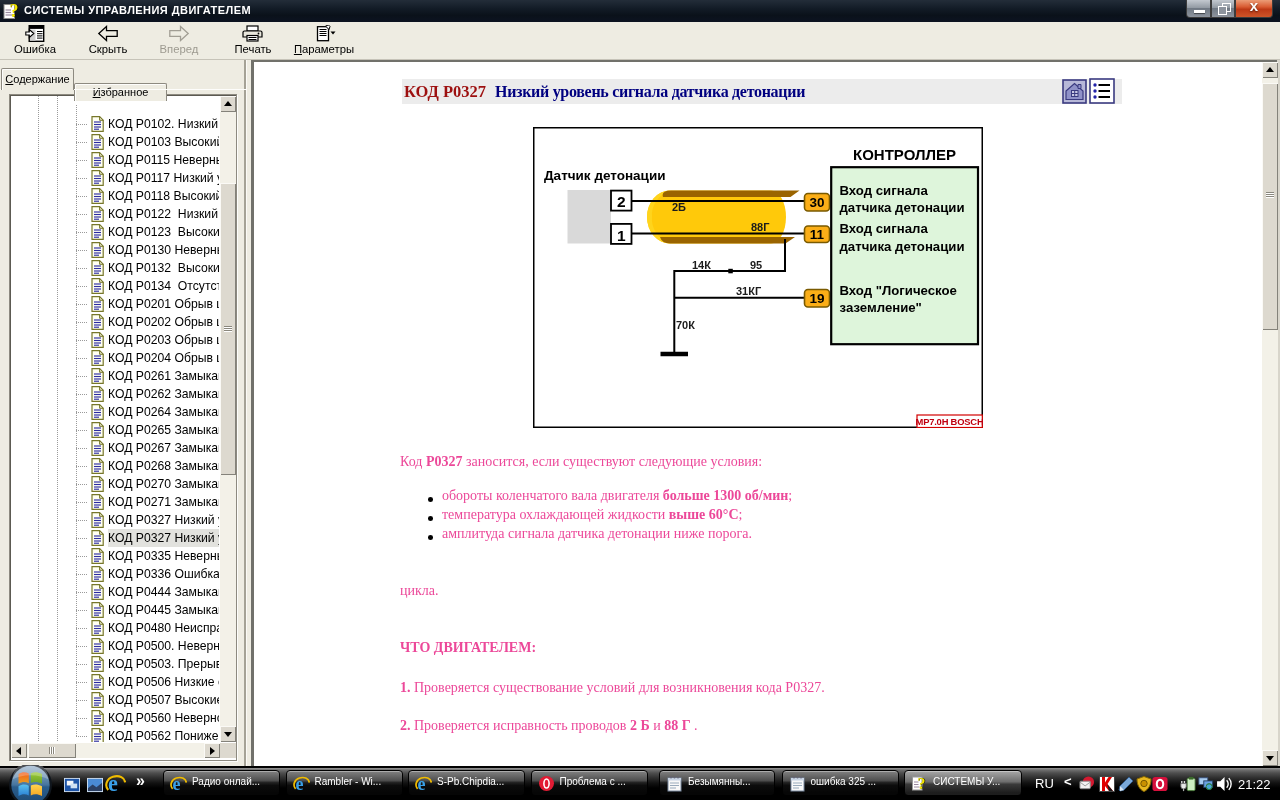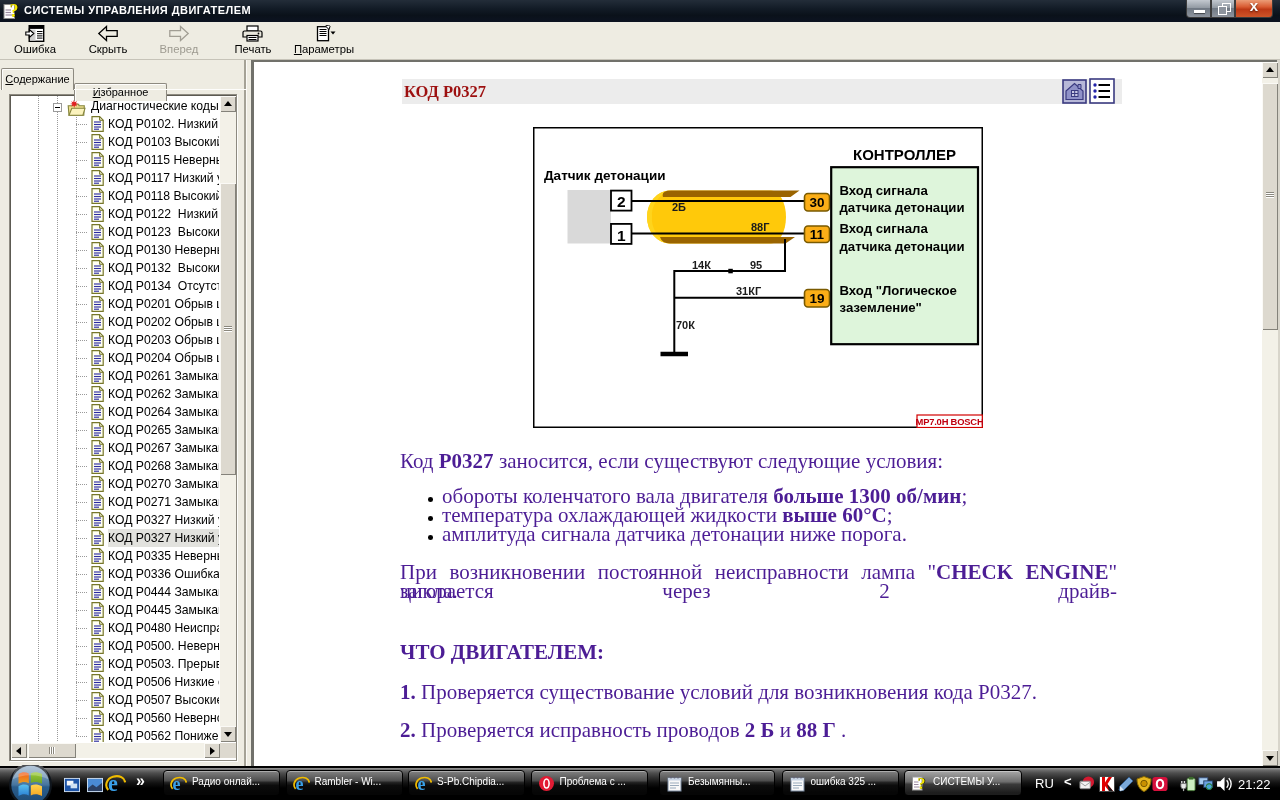--- a/index.html
+++ b/index.html
@@ -41,21 +41,21 @@
 .trow svg{position:absolute;left:80px;top:1px}
 .trow .tlabel{position:absolute;left:97px;top:0}
 .trow .sel{background:#e2e2de}
 
 .sb{background:#f3f1e8}
 .sbtn{position:absolute;background:#ddd9cf;box-shadow:inset 1px 1px 0 #fbfaf6,inset -1px -1px 0 #84827a}
 .arr{position:absolute;width:0;height:0}
 .thumbgrip::after{content:"";position:absolute;left:4px;right:4px;top:50%;margin-top:-3px;height:6px;background-image:repeating-linear-gradient(to bottom,#8a877d 0 1px,#fff 1px 2px)}
 .tg2::after{margin-top:-15px !important}.thumbgripH::after{content:"";position:absolute;top:4px;bottom:4px;left:50%;margin-left:-3px;width:6px;background-image:repeating-linear-gradient(to right,#8a877d 0 1px,#fff 1px 2px)}
 
-.serif{font-family:"Liberation Serif",serif;font-size:21px;color:#4c1d95}
+.serif{font-family:"Liberation Serif",serif;font-size:14px;color:#ec4899}
 #hstrip{left:148px;top:17px;width:720px;height:25px;background:#ececec}
 #htitle1{left:150px;top:17px;height:25px;line-height:25px;font-family:"Liberation Serif",serif;font-weight:bold;font-size:16.5px;color:#9d1010}
 #htitle2{left:241px;top:17px;letter-spacing:-0.3px;height:25px;line-height:25px;font-family:"Liberation Serif",serif;font-weight:bold;font-size:16px;color:#000080}
 
 #taskbar{left:0;top:768px;width:1280px;height:32px;background:linear-gradient(#989898 0,#6e6e6e 2px,#4e4e4e 5px,#2e2e2e 10px,#121212 15px,#000 20px)}
 .task{position:absolute;top:2px;height:26px;border-radius:4px;border:1px solid #000;background:linear-gradient(#828282,#4e4e4e 40%,#232323 48%,#0c0c0c 60%,#060606 90%);box-shadow:inset 0 1px 0 rgba(255,255,255,.35);color:#fff;font-size:10px;overflow:hidden;white-space:nowrap}
 .task .ticon{position:absolute;left:6px;top:4px;width:17px;height:17px}
 .task .ttext{position:absolute;left:28px;top:5px}
 .task-active{background:linear-gradient(#a8a8a8,#6d6d6d 45%,#3a3a3a 55%,#1d1d1d 90%)}
 .trayicon{position:absolute;top:8px;width:16px;height:16px}
@@ -141,20 +141,21 @@
   <div id="mainarea" class="abs">
     <div id="ctop" class="abs"></div>
     <div class="abs" style="left:244px;top:0;width:1.5px;height:706px;background:#a5a296"></div>
     <div class="abs" style="left:245.5px;top:0;width:1.5px;height:706px;background:#fbfaf6"></div>
     <div id="cleft" class="abs"></div>
     <div id="wright" class="abs"></div>
 
     <div id="content" class="abs">
       <div id="hstrip" class="abs"></div>
       <div id="htitle1" class="abs">КОД P0327</div>
+      <div id="htitle2" class="abs">Низкий уровень сигнала датчика детонации</div>
 
       <svg class="abs" style="left:808px;top:17px" width="25" height="25" viewBox="0 0 25 25">
         <rect x="1" y="1" width="23" height="23" fill="#b7b8d8" stroke="#3a3a80" stroke-width="1.6"></rect>
         <path d="M4,12 L12.5,4.5 L21,12 V20.5 H4 Z" fill="#8f91c8" stroke="#3a3a80" stroke-width="1.2"></path>
         <path d="M16,5.5 h3 v4 h-3 z" fill="#8f91c8" stroke="#3a3a80" stroke-width="1"></path>
         <rect x="9.5" y="11.5" width="6.5" height="6" fill="#c8c9e4" stroke="#3a3a80" stroke-width="1"></rect>
         <line x1="12.7" y1="11.5" x2="12.7" y2="17.5" stroke="#3a3a80"></line>
           <line x1="9.5" y1="14.5" x2="16" y2="14.5" stroke="#3a3a80"></line>
       </svg>
       <svg class="abs" style="left:835px;top:16px" width="26" height="26" viewBox="0 0 26 26">
@@ -226,21 +227,20 @@
         <text x="416.5" y="297.5" font-size="9.4" font-weight="bold" fill="#c00010" text-anchor="middle" letter-spacing="-0.2">MP7.0H BOSCH</text>
       </svg>
       </div>
 
       <div class="abs serif" style="left:146px;top:390px;width:720px;line-height:19px">Код <b>P0327</b> заносится, если существуют следующие условия:</div>
       <div class="abs serif" style="left:188px;top:425px;width:700px;line-height:18.8px">
         <div><span class="abs" style="left:-14px;top:10px;width:5px;height:4.5px;border-radius:50%;background:#000"></span>обороты коленчатого вала двигателя <b>больше 1300 об/мин</b>;</div>
         <div><span class="abs" style="left:-14px;top:29px;width:5px;height:4.5px;border-radius:50%;background:#000"></span>температура охлаждающей жидкости <b>выше 60°С</b>;</div>
         <div><span class="abs" style="left:-14px;top:48px;width:5px;height:4.5px;border-radius:50%;background:#000"></span>амплитуда сигнала датчика детонации ниже порога.</div>
       </div>
-      <div class="abs serif" style="left:146px;top:501px;width:717px;line-height:18.5px;text-align:justify;text-align-last:justify">При возникновении постоянной неисправности лампа "<b>CHECK&nbsp;ENGINE</b>" загорается через 2 драйв-</div>
       <div class="abs serif" style="left:146px;top:520px;width:717px;line-height:18.5px">цикла.</div>
       <div class="abs serif" style="left:146px;top:578px;font-weight:bold">ЧТО ДВИГАТЕЛЕМ:</div>
       <div class="abs serif" style="left:146px;top:617.5px"><b>1.</b> Проверяется существование условий для возникновения кода P0327.</div>
       <div class="abs serif" style="left:146px;top:656px"><b>2.</b> Проверяется исправность проводов <b>2 Б</b> и <b>88 Г</b> .</div>
     </div>
 
     <div id="cvsb" class="abs sb" style="left:1262px;top:2px;width:16px;height:704px">
       <div class="sbtn" style="left:0;top:0;width:16px;height:16px">
           <i class="arr" style="left:4px;top:5px;border-left:4px solid transparent;border-right:4px solid transparent;border-bottom:5px solid #000"></i>
         </div>
@@ -252,32 +252,20 @@
 
     <div id="tabline" class="abs"></div>
     <div id="tab2" class="tab"><span class="u">И</span>збранное</div>
     <div id="tab1" class="tab"><span class="u">С</span>одержание</div>
 
     <div id="treebox" class="abs">
       <div id="treeview" class="abs">
 <div class="vdot" style="left:27px;top:0;height:646px"></div>
           <div class="vdot" style="left:46px;top:0;height:646px"></div>
           <div class="vdot" style="left:65px;top:9px;height:631px"></div>
-<div class="trow" style="top:0.5px">
-  <span class="abs" style="left:42px;top:6.5px;width:9px;height:9px;background:#fff;border:1px solid #9a9a9a"></span>
-  <span class="abs" style="left:44px;top:10.5px;width:5px;height:1px;background:#000"></span>
-  <svg class="abs" style="left:56px;top:3.5px" width="19" height="17" viewBox="0 0 19 17">
-    <path d="M2,15.3 L1.2,5.8 h4 l1.5,-1.5 h5 L12,5.8 h5.3 L16.8,15.3 Z" fill="#efe18f" stroke="#84843c" stroke-width="1.1"></path>
-    <path d="M2,15.3 L4.8,8.3 h13.2 l-2.2,7 Z" fill="#fbf3bd" stroke="#84843c" stroke-width="1.1"></path>
-    <g fill="#e02020">
-                <path d="M6.8,0 l1,2.2 2.2,-1.2 -1.1,2.2 2.4,0.5 -2.4,0.8 1.3,2 -2.2,-0.9 -0.8,2.4 -0.8,-2.4 -2,1.1 1,-2.2 -2.4,-0.6 2.4,-0.7 -1.3,-2 2.1,1 Z"></path>
-              </g>
-  </svg>
-  <span class="tlabel" style="left:80px">Диагностические коды</span>
-</div>
 <div class="trow" style="top:18.5px"><span class="hdot"></span><svg width="13" height="16" viewBox="0 0 13 16">
               <path d="M1,0.7 H8.6 L12.2,4.3 V15.3 H1 Z" fill="#fffff2" stroke="#77772a" stroke-width="1.2"></path>
               <path d="M8.6,0.7 L8.6,4.3 H12.2 Z" fill="#e8e8c8" stroke="#77772a" stroke-width="1"></path>
               <g stroke="#2a2aa2" stroke-width="1.15">
                 <line x1="3" y1="6" x2="10" y2="6"></line>
                 <line x1="3" y1="8.5" x2="10" y2="8.5"></line>
                 <line x1="3" y1="11" x2="10" y2="11"></line>
                 <line x1="3" y1="13.2" x2="8" y2="13.2"></line>
               </g>
             </svg><span class="tlabel">КОД P0102. Низкий уровень сигнала датчика массового расхода воздуха</span></div>

